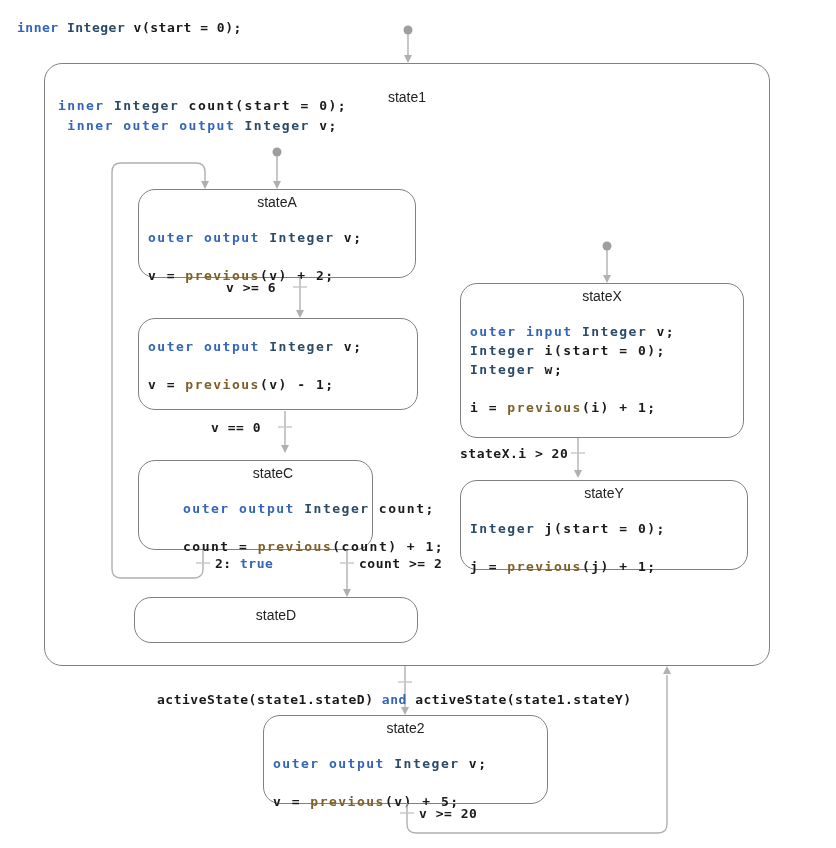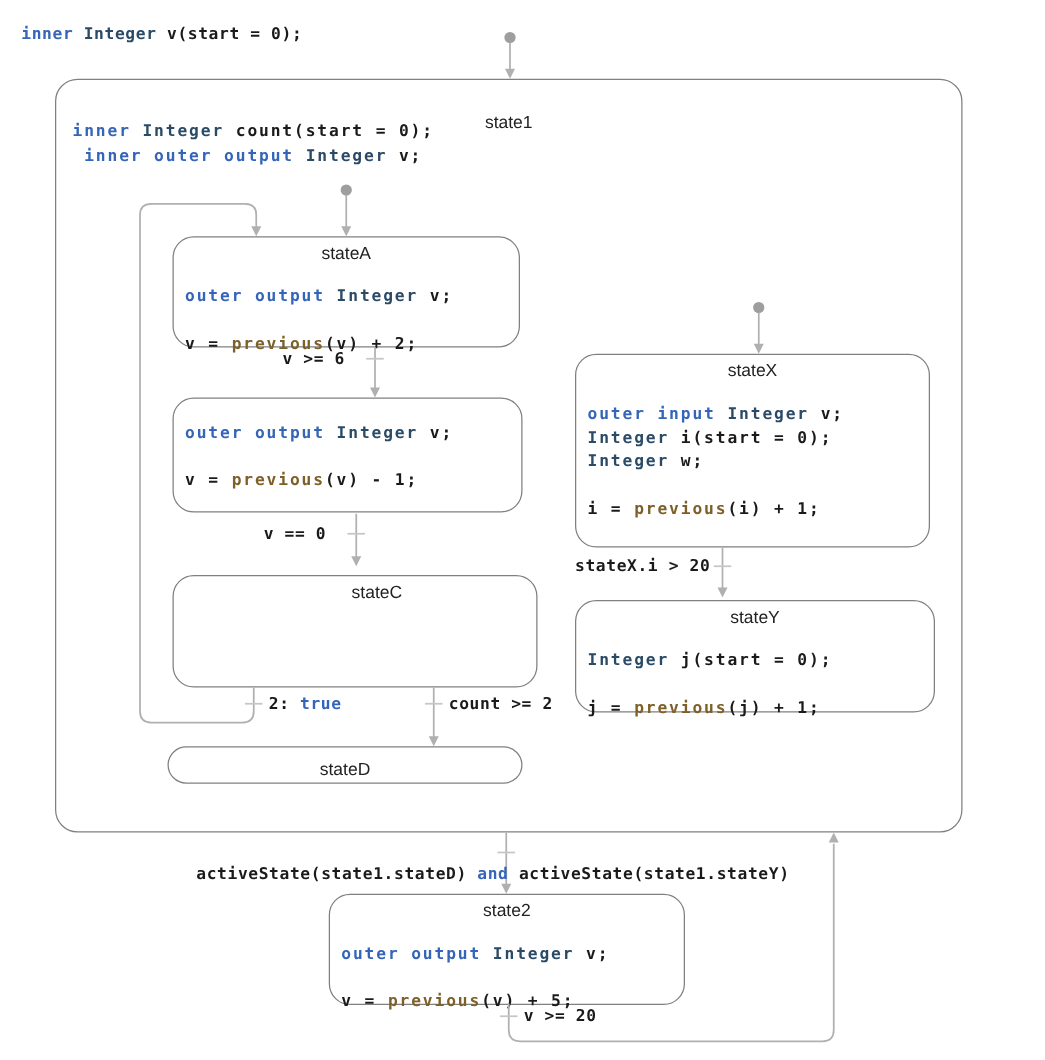--- a/index.html
+++ b/index.html
@@ -60,25 +60,30 @@
     </div>
 
     <div class="state" style="left:138px;top:318px;width:280px;height:92px;">
       <div class="code">
         <div class="cl"><span class="tk-kw">outer output</span><span> </span><span class="tk-ty">Integer</span><span> v;</span></div>
         <div class="cl"><span></span></div>
         <div class="cl"><span>v = </span><span class="tk-fn">previous</span><span>(v) - 1;</span></div>
       </div>
     </div>
 
-    <div class="state" style="left:138px;top:460px;width:292px;height:90px;padding-left:35px;">
+    <div class="state" style="left:138px;top:460px;width:235px;height:90px;padding-left:35px;">
       <div class="state-title">stateC</div>
+      <div class="code">
+        <div class="cl"><span class="tk-kw">outer output</span><span> </span><span class="tk-ty">Integer</span><span> count;</span></div>
+        <div class="cl"><span></span></div>
+        <div class="cl"><span>count = </span><span class="tk-fn">previous</span><span>(count) + 1;</span></div>
+      </div>
     </div>
 
-    <div class="state" style="left:134px;top:597px;width:284px;height:30px;">
+    <div class="state" style="left:134px;top:597px;width:284px;height:46px;">
       <div class="state-title mid">stateD</div>
     </div>
 
     <div class="state" style="left:460px;top:283px;width:284px;height:155px;">
       <div class="state-title">stateX</div>
       <div class="code">
         <div class="cl"><span class="tk-kw">outer input</span><span> </span><span class="tk-ty">Integer</span><span> v;</span></div>
         <div class="cl"><span class="tk-ty">Integer</span><span> i(start = 0);</span></div>
         <div class="cl"><span class="tk-ty">Integer</span><span> w;</span></div>
         <div class="cl"><span></span></div>

